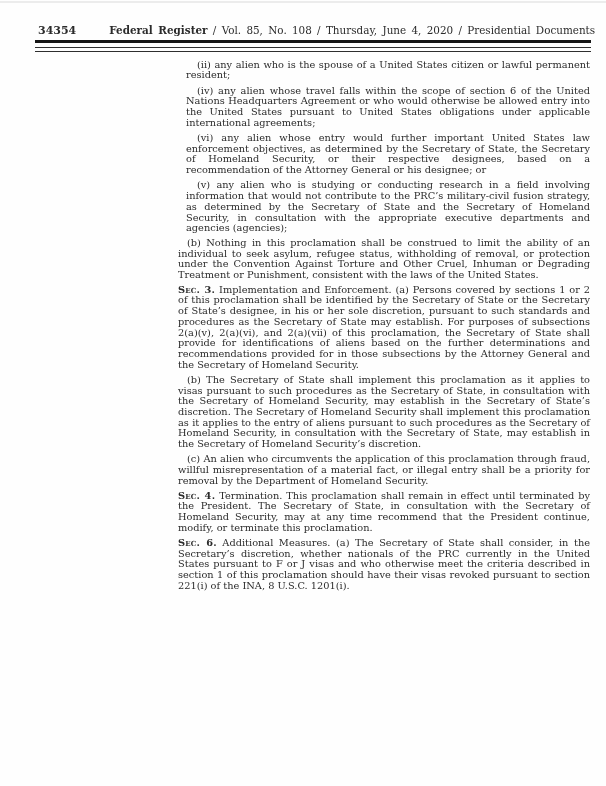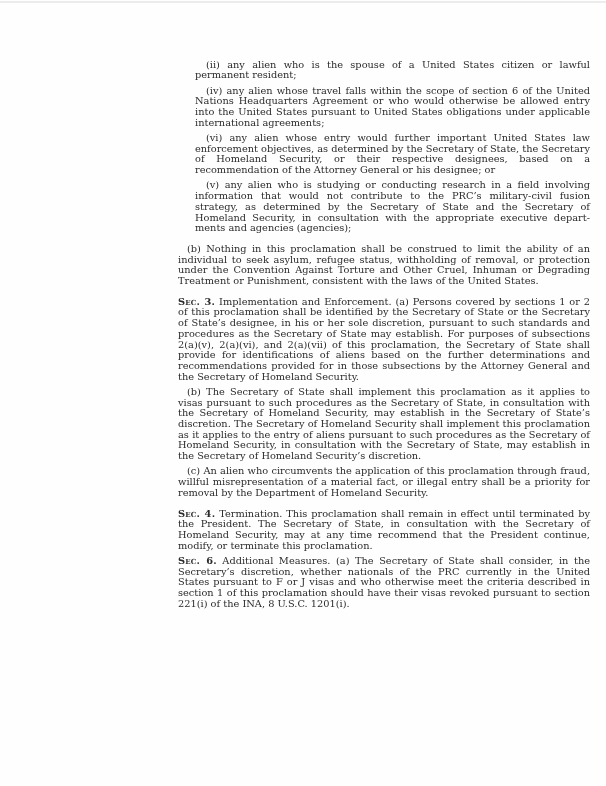--- a/index.html
+++ b/index.html
@@ -63,37 +63,45 @@
     width: 412px;
     font-size: 9.8px;
     line-height: 10.7px;
     text-align: justify;
   }
   .body-text p {
     margin: 4.6px 0 0 0;
     padding: 0;
     hyphens: manual;
   }
-  .body-text p.tight { margin-top: 10px; }
-  .body-text p.romanette { margin-left: 17px; text-indent: 11px; }
+  .body-text p.tight { margin-top: 4px; }
+  .body-text p.romanette { margin-left: 8px; text-indent: 11px; }
   .body-text p.subsection { text-indent: 9px; }
   .body-text p.section { text-indent: 0; }
   .sec-label {
     font-weight: bold;
     font-variant: small-caps;
     letter-spacing: 0.2px;
   }
   .sec-title { }
 </style>
 </head>
 <body>
 
 <div class="page">
   <div class="scan-top-edge"></div>
 
+  <header class="header">
+    <div class="header-row">
+      <span class="page-number">34354</span>
+      <span class="running-head"><b>Federal Register</b><span> / Vol. 85, No. 108 / Thursday, June 4, 2020 / Presidential Documents</span></span>
+    </div>
+    <div class="rule-thick"></div>
+    <div class="rule-double"></div>
+  </header>
 
   <main class="body-text">
       <p class="romanette">(ii) any alien who is the spouse of a United States citizen or lawful permanent resident;</p>
       <p class="romanette">(iv) any alien whose travel falls within the scope of section 6 of the United Nations Headquarters Agreement or who would otherwise be al­lowed entry into the United States pursuant to United States obligations under applicable international agreements;</p>
       <p class="romanette">(vi) any alien whose entry would further important United States law enforcement objectives, as determined by the Secretary of State, the Sec­retary of Homeland Security, or their respective designees, based on a recommendation of the Attorney General or his designee; or</p>
       <p class="romanette">(v) any alien who is studying or conducting research in a field involving information that would not contribute to the PRC’s military-civil fusion strategy, as determined by the Secretary of State and the Secretary of Homeland Security, in consultation with the appropriate executive depart­ments and agencies (agencies);</p>
       <p class="subsection tight">(b) Nothing in this proclamation shall be construed to limit the ability of an individual to seek asylum, refugee status, withholding of removal, or protection under the Convention Against Torture and Other Cruel, Inhu­man or Degrading Treatment or Punishment, consistent with the laws of the United States.</p>
       <p class="section tight"><span class="sec-label">Sec. 3.</span><span class="sec-title"> Implementation and Enforcement.</span> (a) Persons covered by sections 1 or 2 of this proclamation shall be identified by the Secretary of State or the Secretary of State’s designee, in his or her sole discretion, pursuant to such standards and procedures as the Secretary of State may establish. For purposes of subsections 2(a)(v), 2(a)(vi), and 2(a)(vii) of this proclamation, the Secretary of State shall provide for identifications of aliens based on the further determinations and recommendations provided for in those sub­sections by the Attorney General and the Secretary of Homeland Security.</p>
       <p class="subsection">(b) The Secretary of State shall implement this proclamation as it applies to visas pursuant to such procedures as the Secretary of State, in consultation with the Secretary of Homeland Security, may establish in the Secretary of State’s discretion. The Secretary of Homeland Security shall implement this proclamation as it applies to the entry of aliens pursuant to such procedures as the Secretary of Homeland Security, in consultation with the Secretary of State, may establish in the Secretary of Homeland Security’s discretion.</p>
       <p class="subsection">(c) An alien who circumvents the application of this proclamation through fraud, willful misrepresentation of a material fact, or illegal entry shall be a priority for removal by the Department of Homeland Security.</p>

